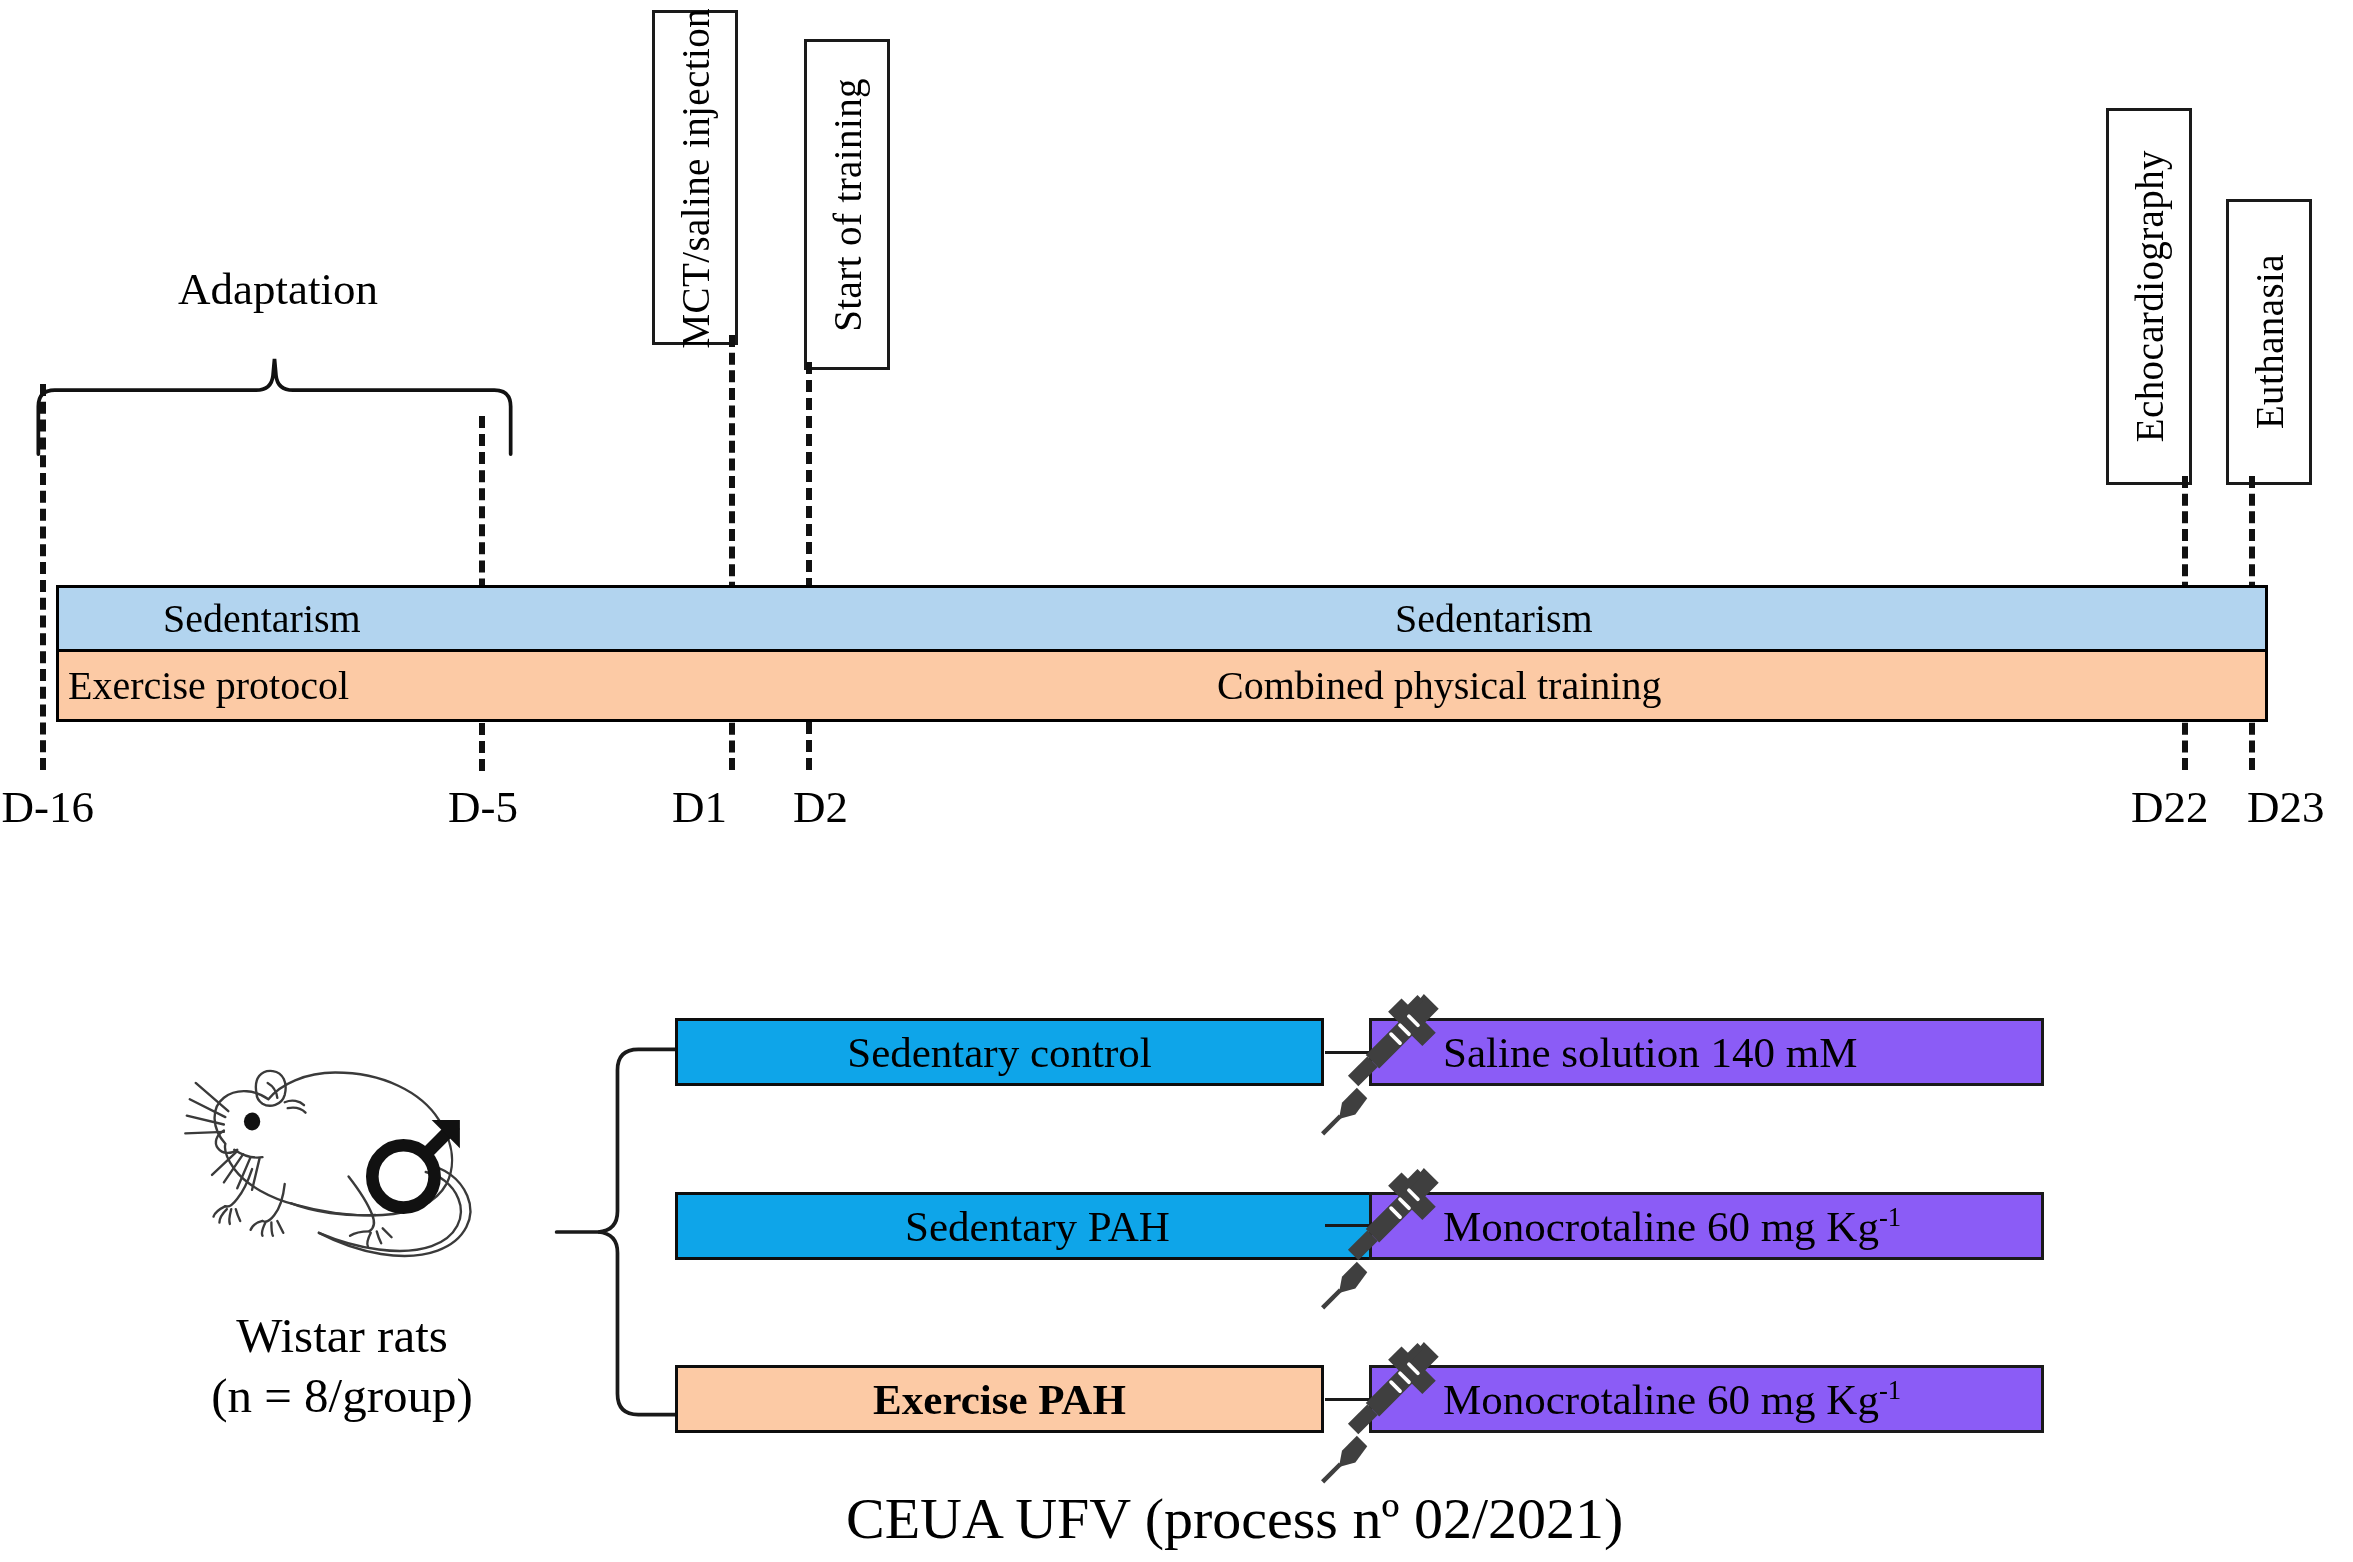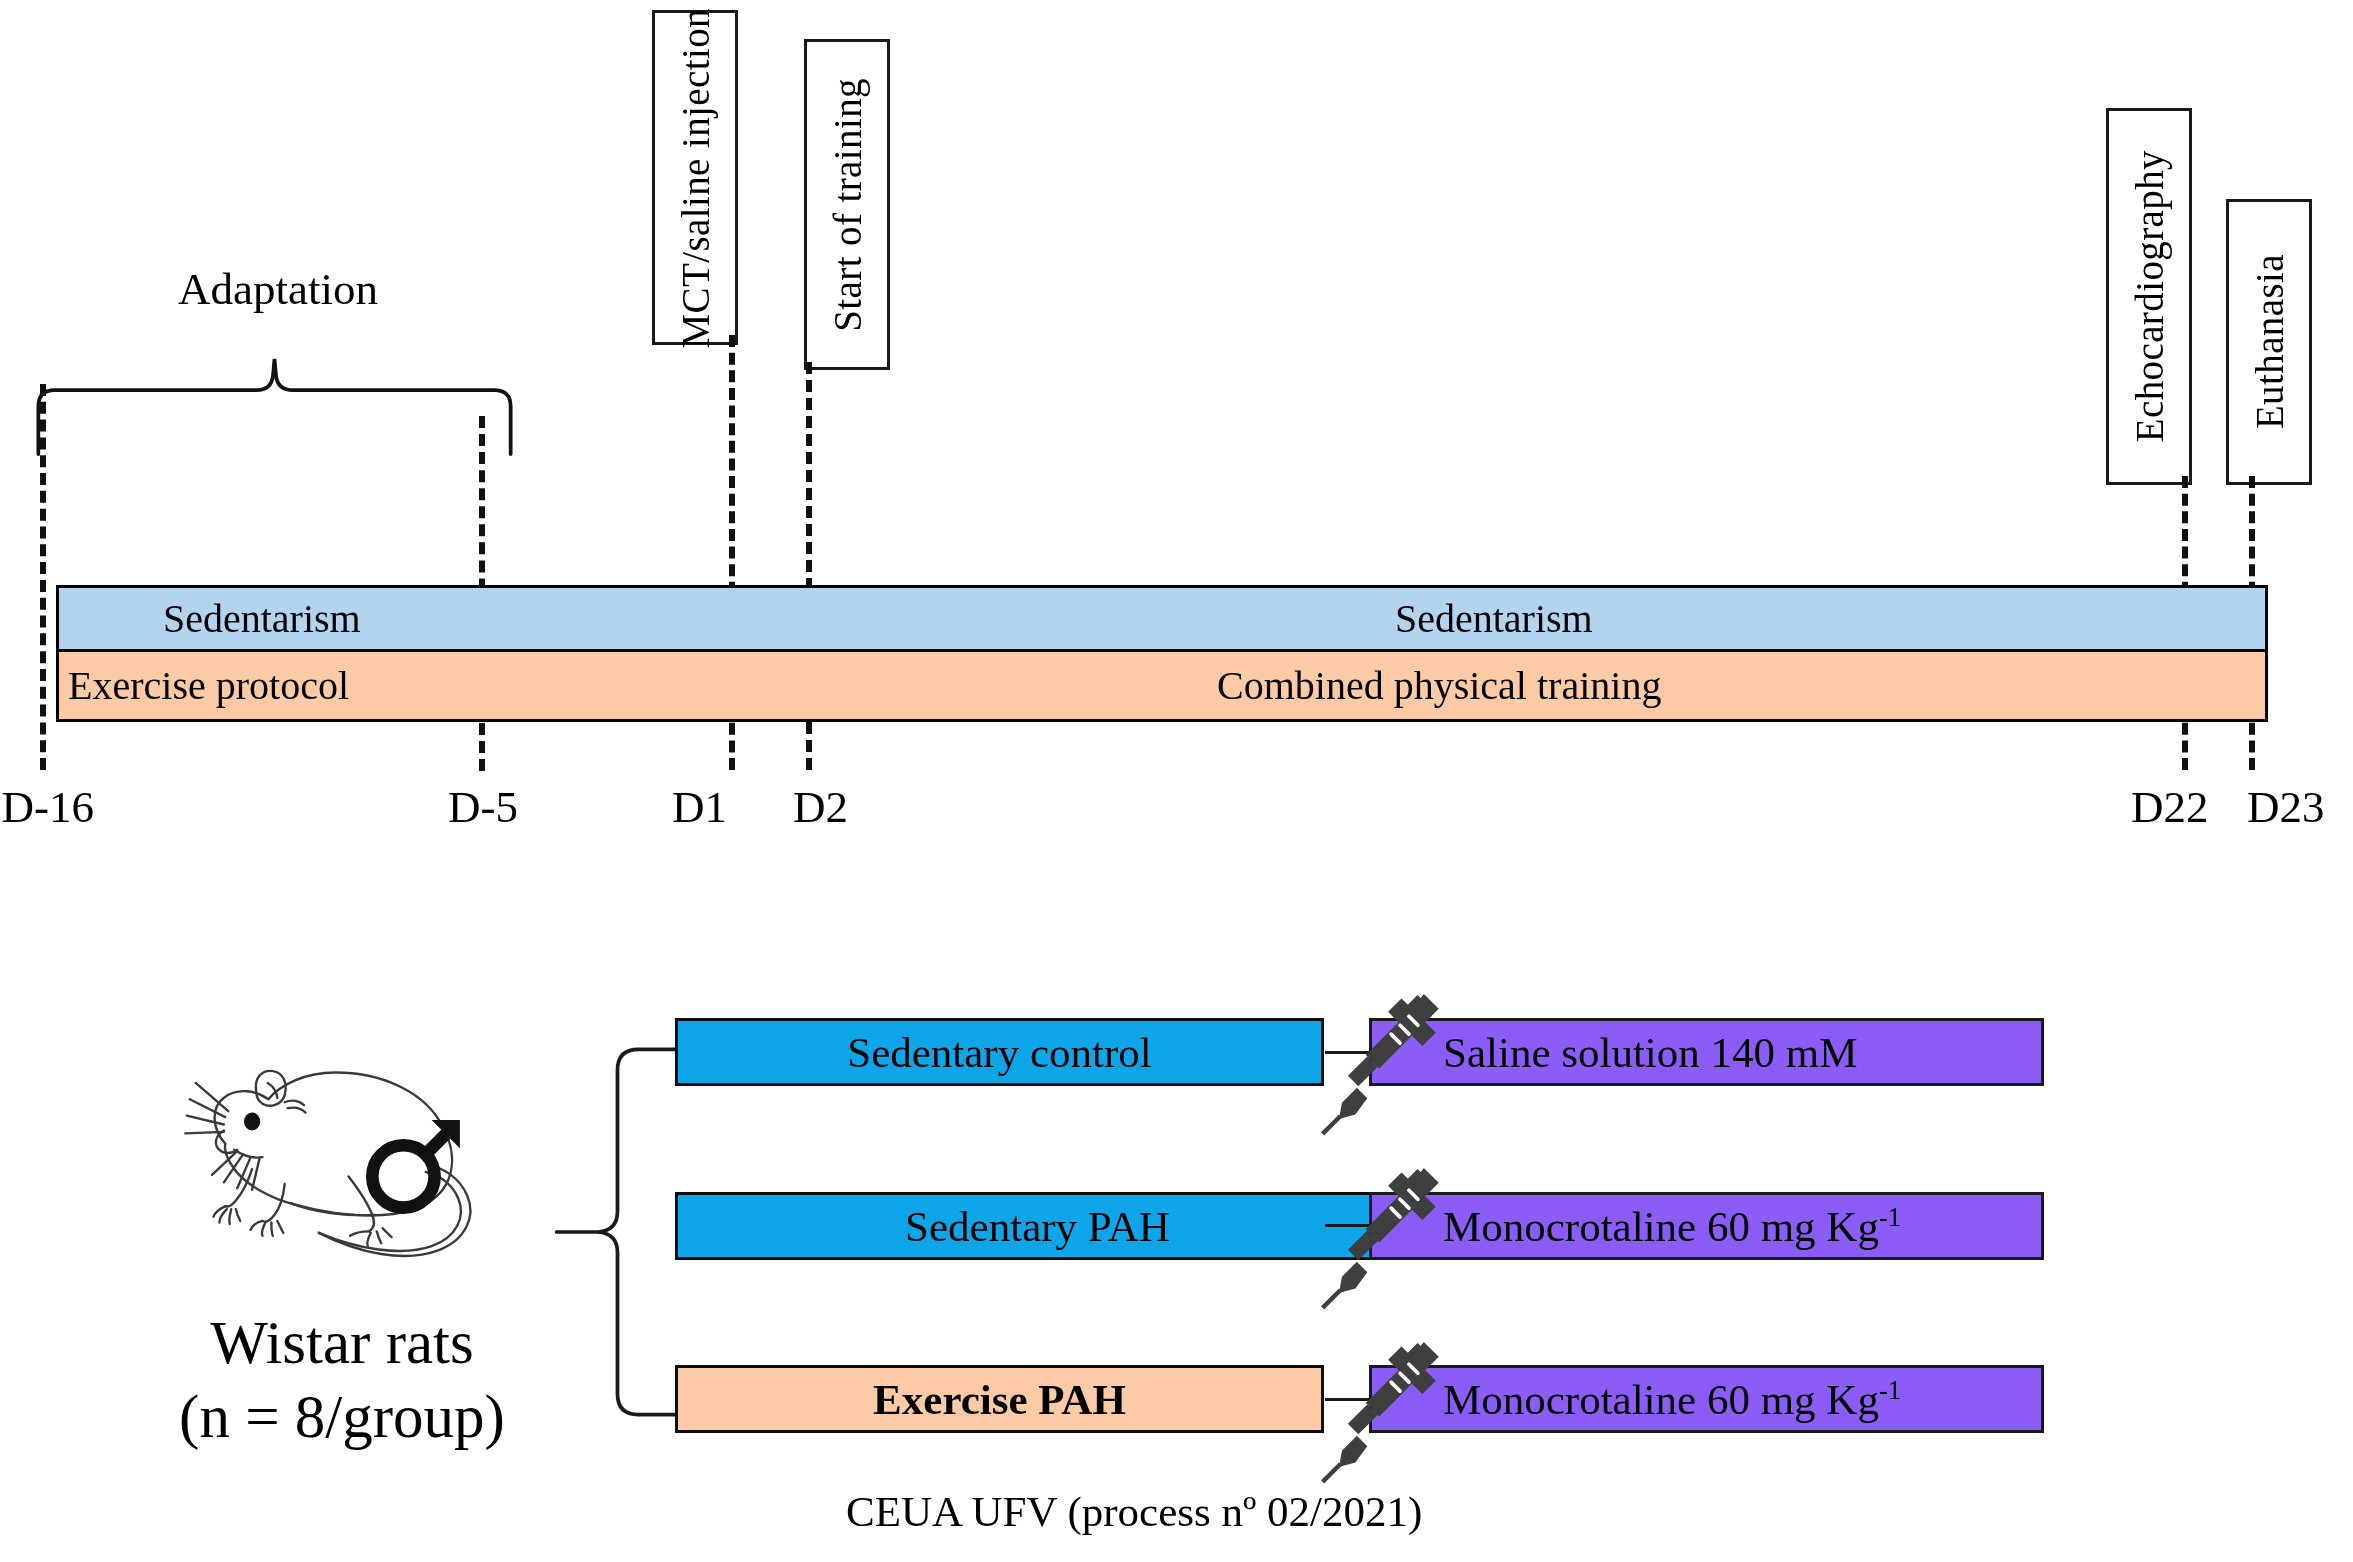--- a/index.html
+++ b/index.html
@@ -56,24 +56,24 @@
   .tbox{
     position:absolute;border:3px solid #1a1a1a;box-sizing:border-box;
     background:#8b5cf6;display:flex;align-items:center;
     font-size:43px;line-height:1;padding-left:71px;
   }
   .tbox sup{font-size:.62em;vertical-align:super;}
 
   .connector{position:absolute;background:#1a1a1a;height:3px;}
 
   .ratlabel{
-    position:absolute;text-align:center;font-size:61px;line-height:1.22;
+    position:absolute;text-align:center;font-size:49px;line-height:1.22;
     white-space:nowrap;
   }
-  .caption{position:absolute;font-size:43px;white-space:nowrap;line-height:1;}
+  .caption{position:absolute;font-size:58px;white-space:nowrap;line-height:1;}
 
   svg{display:block;overflow:visible;}
 </style>
 </head>
 <body>
 
 <div class="adapt-label" style="left:167px;top:263px;">Adaptation</div>
 <svg class="abs" style="left:22px;top:356px;" width="505" height="104" viewBox="0 0 680 140">
   <path d="M22,132 L22,68 Q22,46 44,46 L315,46 Q336,46 338,26 L340,4
            L342,26 Q344,46 365,46 L636,46 Q658,46 658,68 L658,132" fill="none" stroke="#111" stroke-width="5" stroke-linecap="round"></path>

